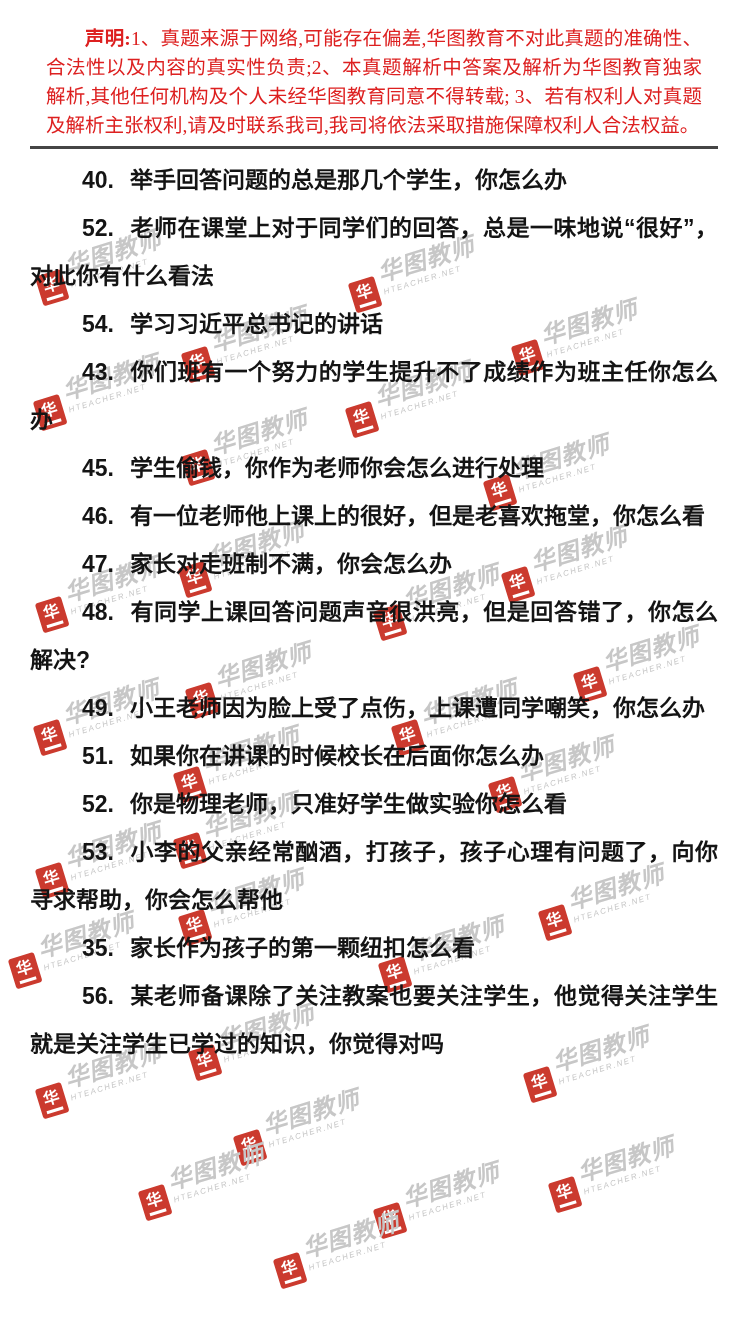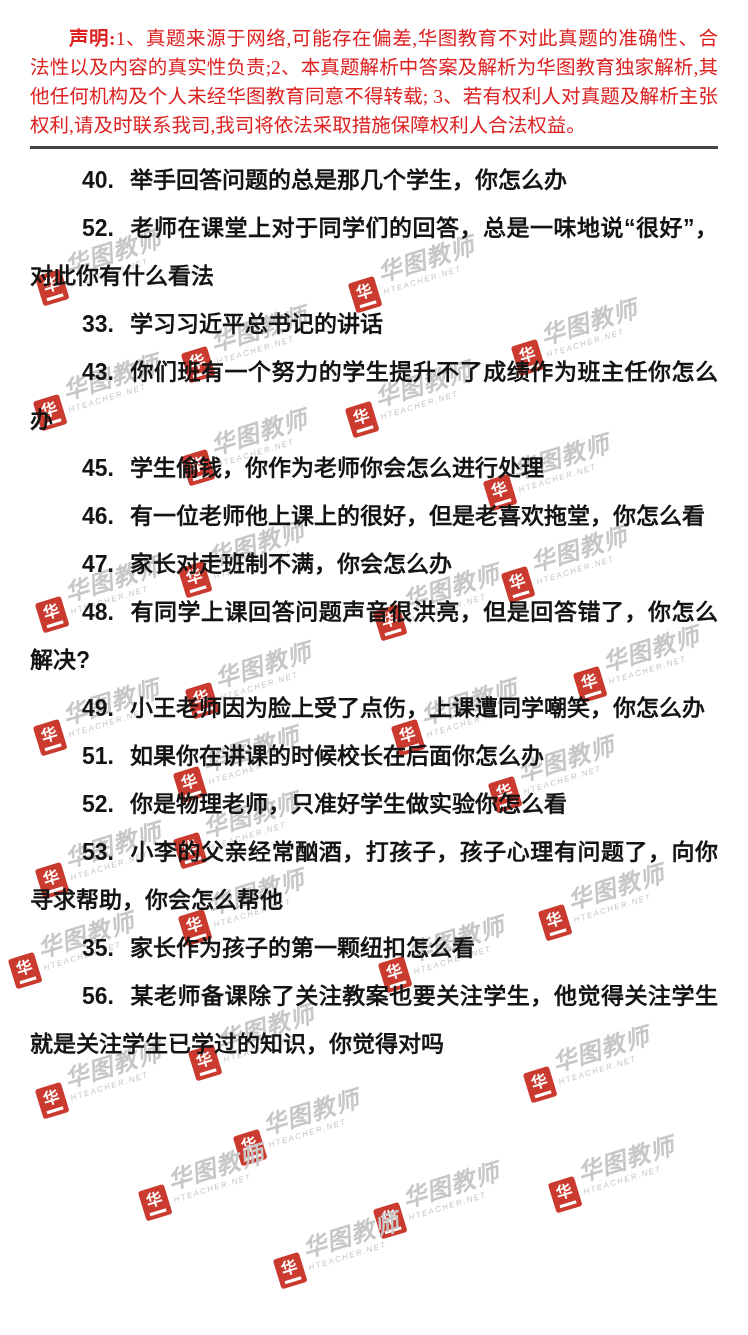--- a/index.html
+++ b/index.html
@@ -22,21 +22,21 @@
     align-items:center;justify-content:center;
     font-size:16px;font-weight:700;line-height:1;
   }
   .wm-logo-bar{width:17px;height:3px;background:#ffffff;margin-top:3px;}
   .wm-textcol{display:flex;flex-direction:column;margin:0 0 8px 5px;line-height:1;color:#c7c7c7;}
   .wm-cjk{font-size:24px;font-weight:700;letter-spacing:1px;font-style:italic;white-space:nowrap;}
   .wm-latin{font-size:8px;letter-spacing:1.6px;font-style:italic;margin-top:3px;white-space:nowrap;}
   
   .content{position:relative;z-index:2;padding:0 30px;}
   .disclaimer{
-    margin:24px 0 0;
+    margin:24px 16px 0;
     font-family:"Liberation Serif","DejaVu Serif",serif;
     font-size:19.5px;line-height:29px;
     text-indent:2em;text-align:justify;
     color:#dd2020;
   }
   .disc-label{font-weight:700;}
   .divider{margin-top:6px;height:3px;background:#454545;}
   .questions{
     margin-top:7px;
     font-size:23px;font-weight:700;color:#141414;
@@ -439,21 +439,21 @@
 
   <div class="content">
 
     <p class="disclaimer"><span class="disc-label">声明:</span><span>1、真题来源于网络,可能存在偏差,华图教育不对此真题的准确性、合法性以及内容的真实性负责;2、本真题解析中答案及解析为华图教育独家解析,其他任何机构及个人未经华图教育同意不得转载; 3、若有权利人对真题及解析主张权利,请及时联系我司,我司将依法采取措施保障权利人合法权益。</span></p>
 
     <div class="divider"></div>
 
     <div class="questions">
       <p class="q"><span class="q-num">40.</span><span>举手回答问题的总是那几个学生，你怎么办</span></p>
       <p class="q"><span class="q-num">52.</span><span>老师在课堂上对于同学们的回答，总是一味地说“很好”，对此你有什么看法</span></p>
-      <p class="q"><span class="q-num">33.</span><span>学习习近平总书记的讲话</span></p>
+      <p class="q"><span class="q-num">54.</span><span>学习习近平总书记的讲话</span></p>
       <p class="q"><span class="q-num">43.</span><span>你们班有一个努力的学生提升不了成绩作为班主任你怎么办</span></p>
       <p class="q"><span class="q-num">45.</span><span>学生偷钱，你作为老师你会怎么进行处理</span></p>
       <p class="q"><span class="q-num">46.</span><span>有一位老师他上课上的很好，但是老喜欢拖堂，你怎么看</span></p>
       <p class="q"><span class="q-num">47.</span><span>家长对走班制不满，你会怎么办</span></p>
       <p class="q"><span class="q-num">48.</span><span>有同学上课回答问题声音很洪亮，但是回答错了，你怎么解决?</span></p>
       <p class="q"><span class="q-num">49.</span><span>小王老师因为脸上受了点伤，上课遭同学嘲笑，你怎么办</span></p>
       <p class="q"><span class="q-num">51.</span><span>如果你在讲课的时候校长在后面你怎么办</span></p>
       <p class="q"><span class="q-num">52.</span><span>你是物理老师，只准好学生做实验你怎么看</span></p>
       <p class="q"><span class="q-num">53.</span><span>小李的父亲经常酗酒，打孩子，孩子心理有问题了，向你寻求帮助，你会怎么帮他</span></p>
       <p class="q"><span class="q-num">35.</span><span>家长作为孩子的第一颗纽扣怎么看</span></p>

